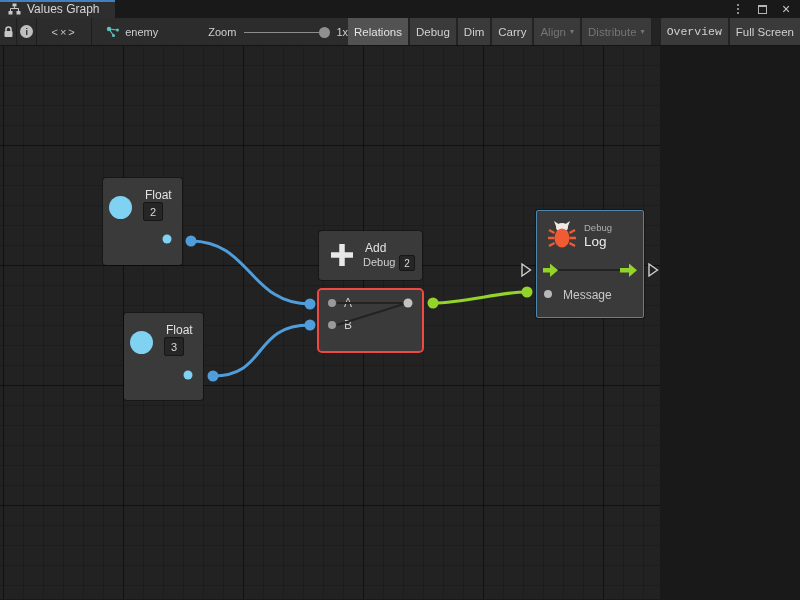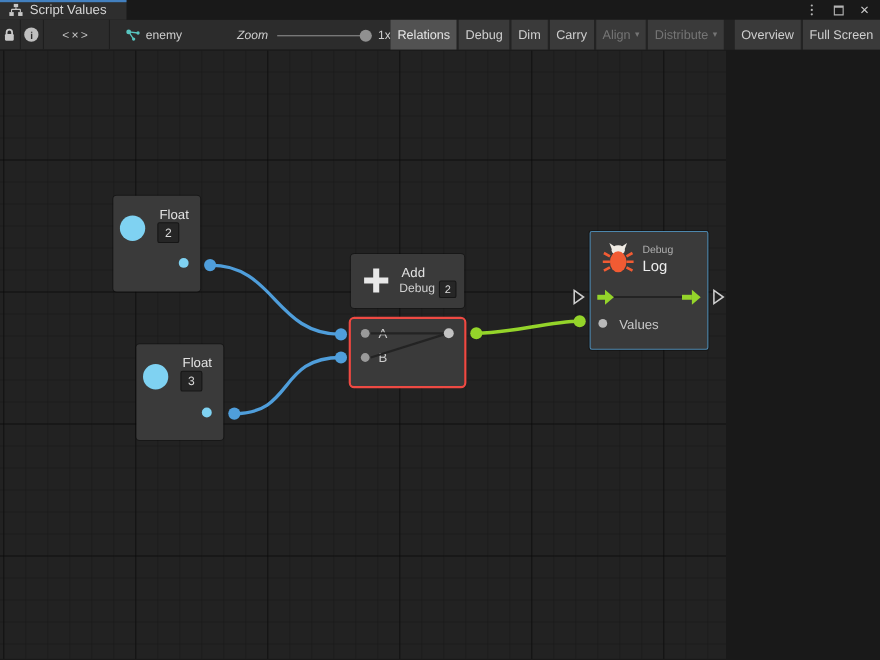--- a/index.html
+++ b/index.html
@@ -24,32 +24,32 @@
   .toolbar { position:relative; height:28px; background:#2c2c2c; display:flex; align-items:center;
              border-bottom:1px solid #141414; }
   .tb-cell { height:100%; display:flex; align-items:center; justify-content:center;
              border-right:1px solid #1e1e1e; cursor:pointer; }
   .cell-lock { width:24px; } .cell-info { width:27px; } .cell-code { width:77px; }
   .info-circle { width:13px; height:13px; border-radius:50%; background:#bfbfbf; color:#2c2c2c;
                  font-size:9px; font-weight:bold; display:flex; align-items:center; justify-content:center; }
   .code-glyph { color:#c4c4c4; font-size:11px; letter-spacing:2px; }
   .tb-mid { display:flex; align-items:center; margin-left:14px; }
   .graph-name { color:#cfcfcf; font-size:11px; margin-left:5px; }
-  .zoom-label { color:#cfcfcf; font-size:11px; margin-left:50px;font-style:italic; }
+  .zoom-label { color:#cfcfcf; font-size:11px; margin-left:50px; }
   .slider { position:relative; width:86px; height:12px; margin-left:8px; cursor:pointer; }
   .slider .track { position:absolute; top:6px; left:0; right:0; height:1px; background:#8c8c8c; }
   .slider .thumb { position:absolute; top:1px; right:0px; width:11px; height:11px; border-radius:50%; background:#909090; }
   .zoom-value { color:#cfcfcf; font-size:11px; margin-left:6px; }
   .tb-buttons { margin-left:auto; height:100%; display:flex; align-items:stretch; gap:2px; background:#232323; }
   .tbtn { display:flex; align-items:center; background:#3a3a3a; border:0; color:#d0d0d0;
           font-family:"Liberation Sans", sans-serif; font-size:11.5px; padding:0 6px; cursor:pointer; white-space:nowrap; }
   .tbtn.active { background:#525252; color:#e4e4e4; }
   .tbtn.disabled { color:#757575; cursor:default; }
   .tbtn .dd { font-size:8px; margin-left:4px; }
-  .gap-before { margin-left:8px; }
+  .gap-before { margin-left:8px;font-family:Liberation Mono, monospace; }
 
   
   .canvas { position:relative; width:660px; height:553px; background-color:#222222;
     background-image:
       linear-gradient(90deg, rgba(0,0,0,0.42) 0 1px, transparent 1px),
       linear-gradient(rgba(0,0,0,0.42) 0 1px, transparent 1px),
       linear-gradient(90deg, rgba(0,0,0,0.15) 0 1px, transparent 1px),
       linear-gradient(rgba(0,0,0,0.15) 0 1px, transparent 1px);
     background-size:120px 120px, 120px 120px, 20px 20px, 20px 20px;
     background-position:3px 99px, 3px 99px, 3px 19px, 3px 19px; }
@@ -87,21 +87,21 @@
 <div class="window">
 
   <div class="titlebar">
     <div class="tab">
       <svg width="13" height="12" viewBox="0 0 13 12">
         <rect x="4.5" y="0.5" width="4" height="3" fill="#c8c8c8"></rect>
         <path d="M6.5,3.5 V5.5 M2.5,5.5 H10.5 M2.5,5.5 V8 M10.5,5.5 V8" stroke="#c8c8c8" stroke-width="1" fill="none"></path>
         <rect x="0.5" y="8" width="4" height="3.5" fill="#c8c8c8"></rect>
         <rect x="8.5" y="8" width="4" height="3.5" fill="#c8c8c8"></rect>
       </svg>
-      <span class="tab-title">Script Values</span>
+      <span class="tab-title">Values Graph</span>
     </div>
     <div class="win-controls">
       <span class="wc dots">
           <i></i>
         </span>
       <span class="wc maxbox">
           <i></i>
         </span>
       <span class="wc close">×</span>
     </div>
@@ -202,21 +202,21 @@
         <svg width="32" height="30" viewBox="0 0 32 30">
           <polygon points="8,1 14,5 10.5,7.5" fill="#efeae3"></polygon>
           <polygon points="24,1 18,5 21.5,7.5" fill="#efeae3"></polygon>
           <ellipse cx="16" cy="7.5" rx="6" ry="4.5" fill="#efeae3"></ellipse>
           <path d="M8.5,13 L3,10 M8.5,18 L2,18 M8.5,23 L3,26 M23.5,13 L29,10 M23.5,18 L30,18 M23.5,23 L29,26" stroke="#f15b33" stroke-width="2.4" fill="none"></path>
           <ellipse cx="16" cy="18" rx="7.5" ry="9.5" fill="#f15b33"></ellipse>
         </svg>
       </span>
       <span class="dbg-cat">Debug</span>
       <span class="dbg-title">Log</span>
-      <span class="msg-label">Values</span>
+      <span class="msg-label">Message</span>
     </div>
 
     <svg class="overlay" viewBox="0 0 800 553">
 
       <path d="M191,195 C250,195 250,258 310,258" stroke="#4f9edb" stroke-width="3" fill="none"></path>
       <path d="M213,330 C268,330 252,279 310,279" stroke="#4f9edb" stroke-width="3" fill="none"></path>
       <circle cx="191" cy="195" r="5.5" fill="#4f9edb"></circle>
       <circle cx="310" cy="258" r="5.5" fill="#4f9edb"></circle>
       <circle cx="213" cy="330" r="5.5" fill="#4f9edb"></circle>
       <circle cx="310" cy="279" r="5.5" fill="#4f9edb"></circle>

